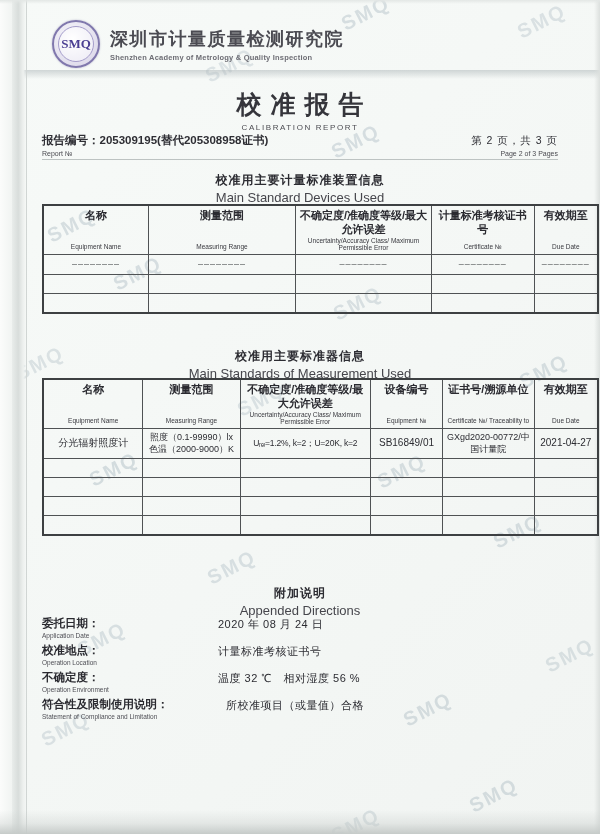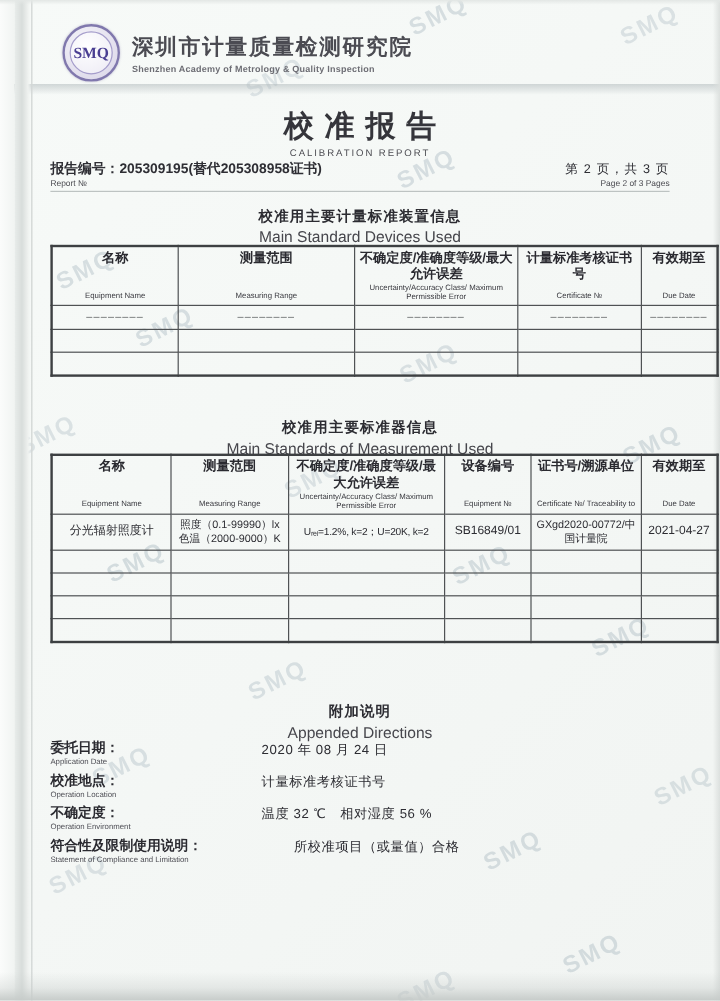--- a/index.html
+++ b/index.html
@@ -53,21 +53,21 @@
   tr.empty td { height:19px; }
   .cell-uncert { font-size:8.5px; letter-spacing:-.2px; }
   .cell-dash { color:#55585a; letter-spacing:1px; font-size:9px; }
   
   .appended { position:absolute; left:42px; width:516px; top:616px; z-index:4; }
   .app-item { display:flex; align-items:flex-start; margin-bottom:4px; }
   .app-label { width:176px; flex:none; }
   .label-cn { font-size:11.5px; font-weight:bold; color:#2a2a30; }
   .label-en { font-size:6.5px; color:#4e4e55; margin-top:1px; }
   .app-value { font-size:11px; color:#2c2c32; padding-top:1px; letter-spacing:.5px; }
-  .app-value.indent { margin-left:27px; }
+  .app-value.indent { margin-left:8px; }
 </style>
 </head>
 <body>
 
 <div class="page">
 
   <div class="wm" style="left:340px;top:2px;opacity:.30;">SMQ</div>
   <div class="wm" style="left:516px;top:10px;opacity:.26;">SMQ</div>
   <div class="wm" style="left:204px;top:54px;opacity:.24;">SMQ</div>
   <div class="wm" style="left:330px;top:130px;opacity:.30;">SMQ</div>

